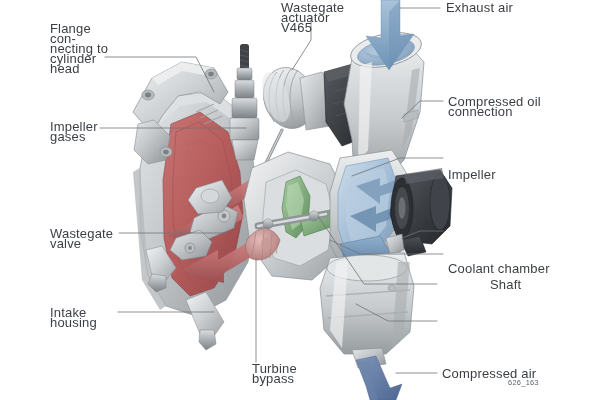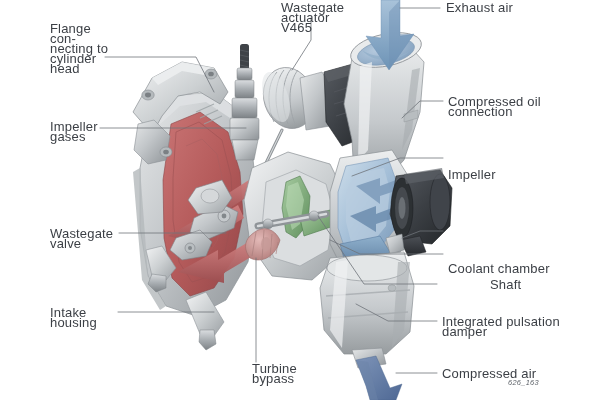--- a/index.html
+++ b/index.html
@@ -30,21 +30,20 @@
     white-space:pre-line;
     font-family:Liberation Sans, sans-serif;
   }
   .lbl.r{text-align:left;}
   .lbl.l{text-align:left;}
   #caption{
     position:absolute;
     left:508px;
     top:378px;
     font-size:7.4px;
-    font-style:italic;
     color:#5a5f66;
     letter-spacing:.3px;
     font-family:"Liberation Sans", sans-serif;
   }
 </style>
 </head>
 <body>
 
 <div id="stage">
 
@@ -336,19 +335,18 @@
   <div class="lbl l" style="left:50px;top:308px;width:75px;">Intake housing</div>
 
   <div class="lbl" style="left:281px;top:3px;width:92px;">Wastegate actuator
 V465</div>
   <div class="lbl" style="left:446px;top:3px;width:70px;">Exhaust air</div>
 
   <div class="lbl r" style="left:448px;top:97px;width:120px;">Compressed oil connection</div>
   <div class="lbl r" style="left:448px;top:170px;width:90px;">Impeller</div>
   <div class="lbl r" style="left:448px;top:264px;width:110px;">Coolant chamber</div>
   <div class="lbl r" style="left:442px;top:280px;width:70px;margin-left:48px;">Shaft</div>
-  <div class="lbl r" style="left:442px;top:317px;width:130px;">Integrated pulsation damper</div>
   <div class="lbl r" style="left:442px;top:369px;width:100px;">Compressed air</div>
 
   <div class="lbl" style="left:252px;top:364px;width:80px;">Turbine bypass</div>
 
   <div id="caption">626_163</div>
 </div>
 
 </body></html>

